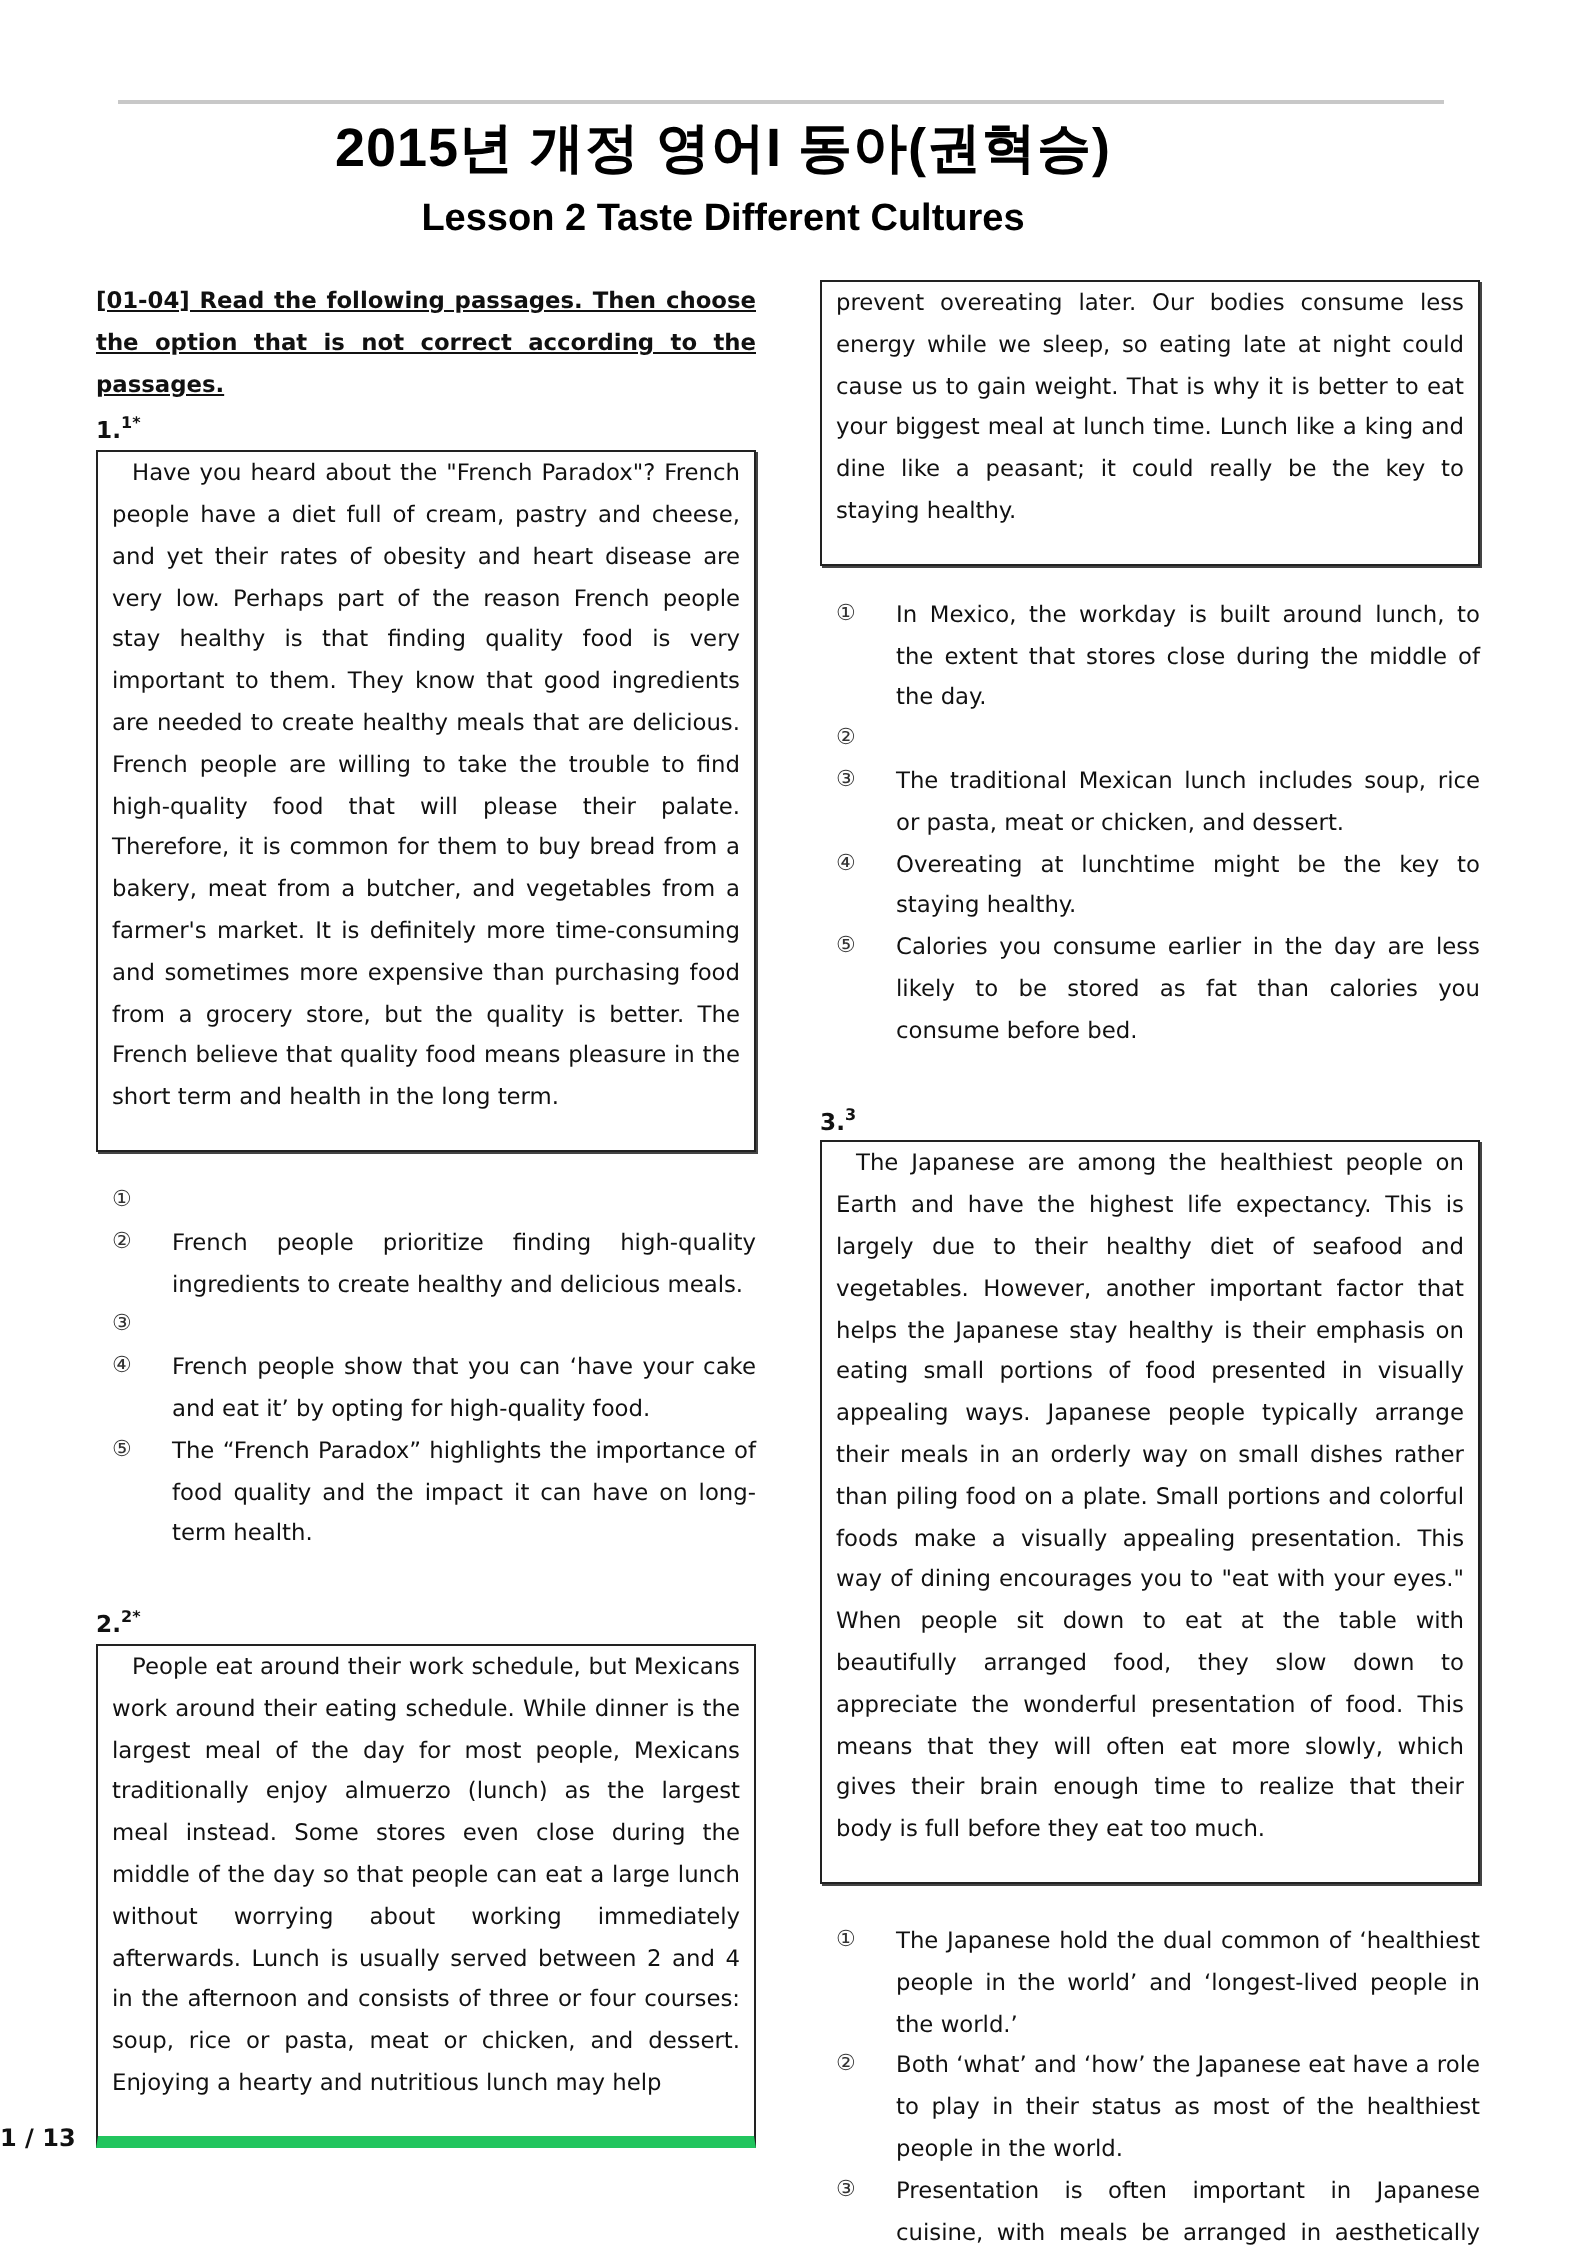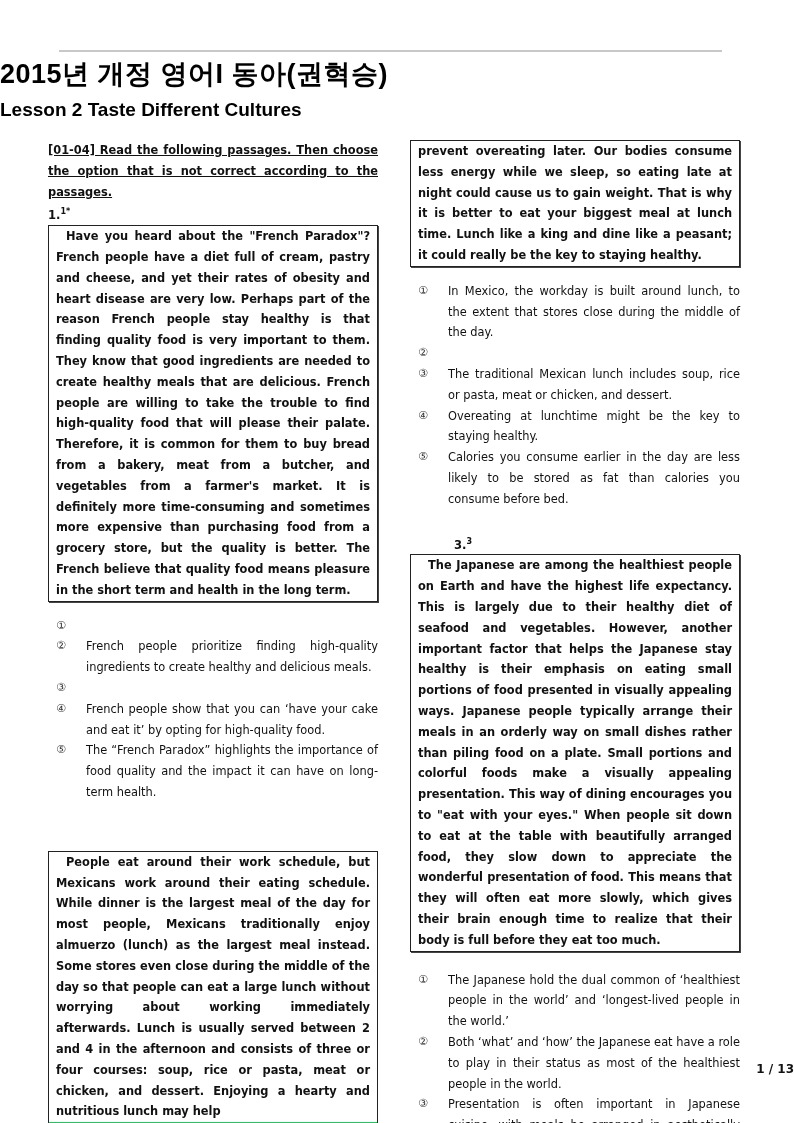--- a/index.html
+++ b/index.html
@@ -1,38 +1,38 @@
 <!DOCTYPE html>
 <html><head>
 <meta charset="utf-8">
 <style>
   html, body { margin: 0; padding: 0; background: #ffffff; }
   body { width: 794px; height: 1123px; position: relative; overflow: hidden;
          font-family: "DejaVu Sans", sans-serif; color: #111; }
   .top-rule { position: absolute; left: 59px; top: 50px; width: 663px; height: 0;
               border-top: 2px solid #c8c8c8; }
-  .title { position: absolute; left: 0; width: 723px; text-align: left;
+  .title { position: absolute; left: 0; width: 723px; text-align: center;
            font-family: "Liberation Sans", sans-serif; font-weight: bold; color: #000; }
   .title.main { top: 56px; font-size: 27px; letter-spacing: 0.5px; }
   .title.sub { top: 99px; font-size: 19px; }
   .col { position: absolute; top: 140px; width: 330px; }
   .col.left { left: 48px; }
   .col.right { left: 410px; }
   .instr { font-weight: bold; font-size: 11.4px; line-height: 20.8px; text-align: justify; text-decoration: underline; }
   .qnum { font-weight: bold; font-size: 11.6px; line-height: 20px; }
   .qnum sup { font-size: 8px; font-weight: bold; }
-  .box { border: 1px solid #222; padding: 0 7px 0 7px; font-size: 11.4px; line-height: 20.8px;
-         text-align: justify; box-shadow: 1px 1px 0 #444; font-weight: bold; }
+  .box { border: 1px solid #222; padding: 0 7px 16px 7px; font-size: 11.4px; line-height: 20.8px;
+         text-align: justify; box-shadow: 1px 1px 0 #444; }
   .box .indent { text-indent: 10px; }
   .box.open-bottom { border-bottom: none; box-shadow: none; }
   .opts { margin: 10px 0 0 0; padding: 0; list-style: none; }
   .opt { display: flex; font-size: 11.4px; line-height: 20.8px; }
   .opt .mk { width: 38px; flex: 0 0 38px; text-align: left; padding-left: 8px; box-sizing: border-box; color: #333; font-size: 11px; }
   .opt .tx { flex: 1; text-align: justify; }
-  .footer { position: absolute; top: 1062px; left: 0; width: 794px; text-align: right;
+  .footer { position: absolute; top: 1062px; left: 0; width: 794px; text-align: left;
             font-size: 12px; font-weight: bold; color: #111; }
 </style>
 </head>
 <body>
 
 <div class="top-rule"></div>
 <div class="title main">2015년 개정 영어I 동아(권혁승)</div>
 <div class="title sub">Lesson 2 Taste Different Cultures</div>
 
 <div class="col left">
@@ -57,21 +57,22 @@
     <li class="opt">
         <span class="mk">④</span>
         <span class="tx">French people show that you can ‘have your cake and eat it’ by opting for high-quality food.</span>
       </li>
     <li class="opt">
         <span class="mk">⑤</span>
         <span class="tx">The “French Paradox” highlights the importance of food quality and the impact it can have on long-term health.</span>
       </li>
   </ul>
 
-  <div class="box open-bottom" style="border-bottom:4px solid #22c55e;margin-top:48px;">
+  <div class="qnum" style="margin-top:22px;"><span>2.</span><sup>2</sup><sup>*</sup></div>
+  <div class="box open-bottom" style="border-bottom:6px solid #22c55e;">
     <div class="indent">People eat around their work schedule, but Mexicans work around their eating schedule. While dinner is the largest meal of the day for most people, Mexicans traditionally enjoy almuerzo (lunch) as the largest meal instead. Some stores even close during the middle of the day so that people can eat a large lunch without worrying about working immediately afterwards. Lunch is usually served between 2 and 4 in the afternoon and consists of three or four courses: soup, rice or pasta, meat or chicken, and dessert. Enjoying a hearty and nutritious lunch may help</div>
   </div>
 </div>
 
 <div class="col right">
   <div class="box">
     <div>prevent overeating later. Our bodies consume less energy while we sleep, so eating late at night could cause us to gain weight. That is why it is better to eat your biggest meal at lunch time. Lunch like a king and dine like a peasant; it could really be the key to staying healthy.</div>
   </div>
 
   <ul class="opts" style="margin-top:14px;">
@@ -89,21 +90,21 @@
     <li class="opt">
         <span class="mk">④</span>
         <span class="tx">Overeating at lunchtime might be the key to staying healthy.</span>
       </li>
     <li class="opt">
         <span class="mk">⑤</span>
         <span class="tx">Calories you consume earlier in the day are less likely to be stored as fat than calories you consume before bed.</span>
       </li>
   </ul>
 
-  <div class="qnum" style="margin-top:22px;margin-left:44px;"><span>3.</span><sup>3</sup></div>
+  <div class="qnum" style="margin-top:22px;"><span>3.</span><sup>3</sup></div>
   <div class="box">
     <div class="indent">The Japanese are among the healthiest people on Earth and have the highest life expectancy. This is largely due to their healthy diet of seafood and vegetables. However, another important factor that helps the Japanese stay healthy is their emphasis on eating small portions of food presented in visually appealing ways. Japanese people typically arrange their meals in an orderly way on small dishes rather than piling food on a plate. Small portions and colorful foods make a visually appealing presentation. This way of dining encourages you to "eat with your eyes." When people sit down to eat at the table with beautifully arranged food, they slow down to appreciate the wonderful presentation of food. This means that they will often eat more slowly, which gives their brain enough time to realize that their body is full before they eat too much.</div>
   </div>
 
   <ul class="opts" style="margin-top:18px;">
     <li class="opt">
         <span class="mk">①</span>
         <span class="tx">The Japanese hold the dual common of ‘healthiest people in the world’ and ‘longest-lived people in the world.’</span>
       </li>
     <li class="opt">

